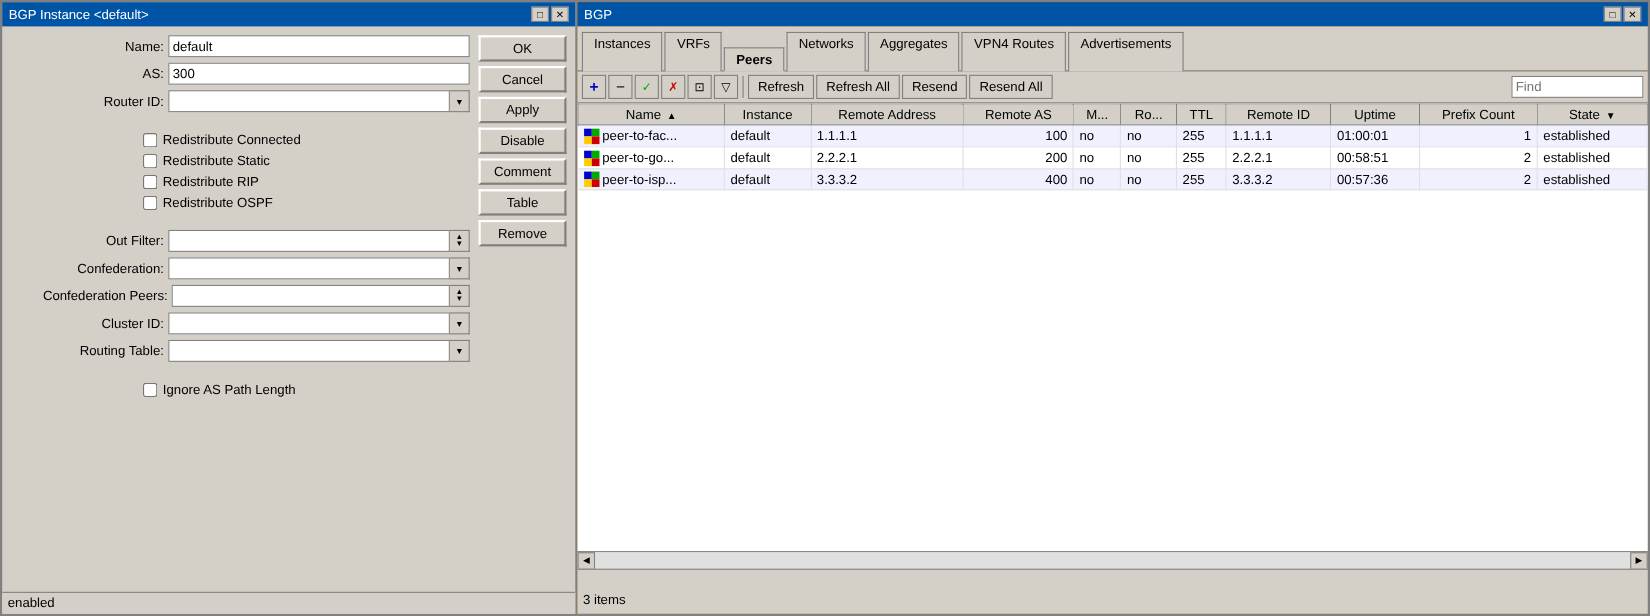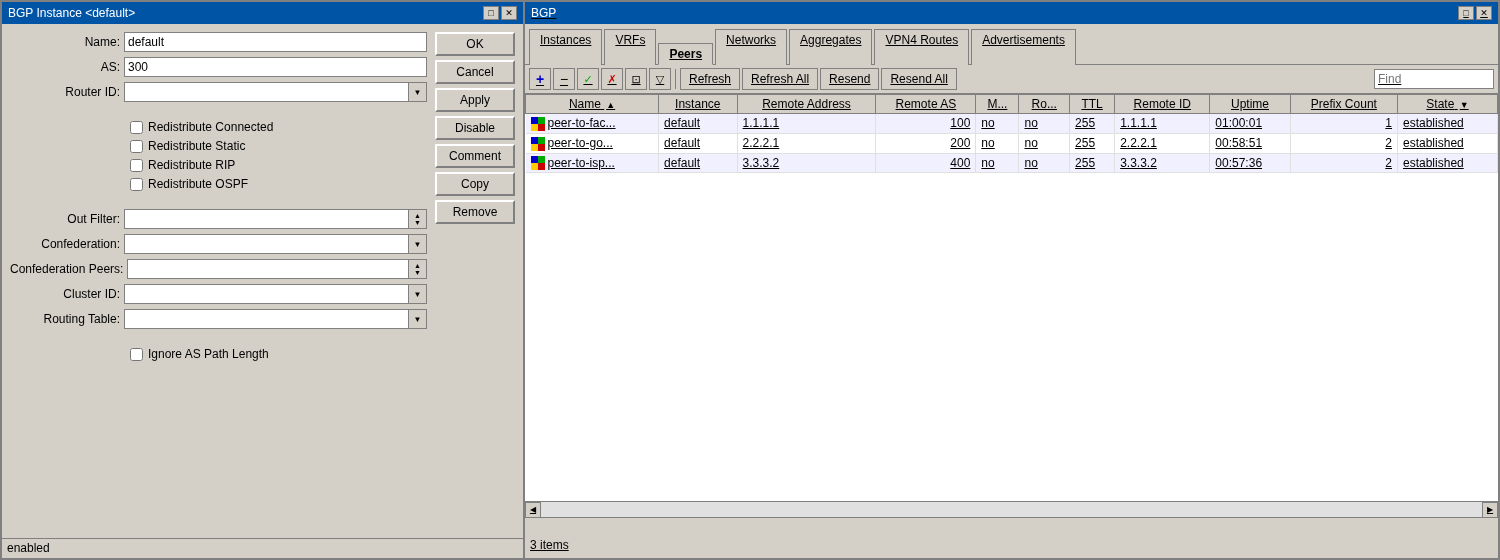--- a/index.html
+++ b/index.html
@@ -62,20 +62,21 @@
     .form-row {
       display: flex;
       align-items: center;
       gap: 4px;
     }
 
     .form-label {
       text-align: right;
       min-width: 110px;
       color: #000;
+      margin-left: 29px;
     }
 
     .form-input {
       flex: 1;
       height: 20px;
       border: 1px solid #808080;
       background: white;
       padding: 0 3px;
       font-size: 12px;
       font-family: Arial, sans-serif;
@@ -168,21 +169,20 @@
 
     
     .right-panel {
       flex: 1;
       background: #a16207;
       border: 2px solid #808080;
       border-left: none;
       display: flex;
       flex-direction: column;
       height: 560px;
-      text-decoration: underline;
     }
 
     .right-title-bar {
       background: #0054a6;
       color: white;
       padding: 3px 6px;
       display: flex;
       justify-content: space-between;
       align-items: center;
       height: 22px;
@@ -468,21 +468,21 @@
       </div>
 
     </div>
 
     <div class="buttons-section">
       <button class="win-btn">OK</button>
       <button class="win-btn">Cancel</button>
       <button class="win-btn">Apply</button>
       <button class="win-btn">Disable</button>
       <button class="win-btn">Comment</button>
-      <button class="win-btn">Copy</button>
+      <button class="win-btn">Table</button>
       <button class="win-btn">Remove</button>
     </div>
   </div>
 
   <div class="status-bar">
     <span>enabled</span>
   </div>
 </div>
 
 <div class="right-panel">

